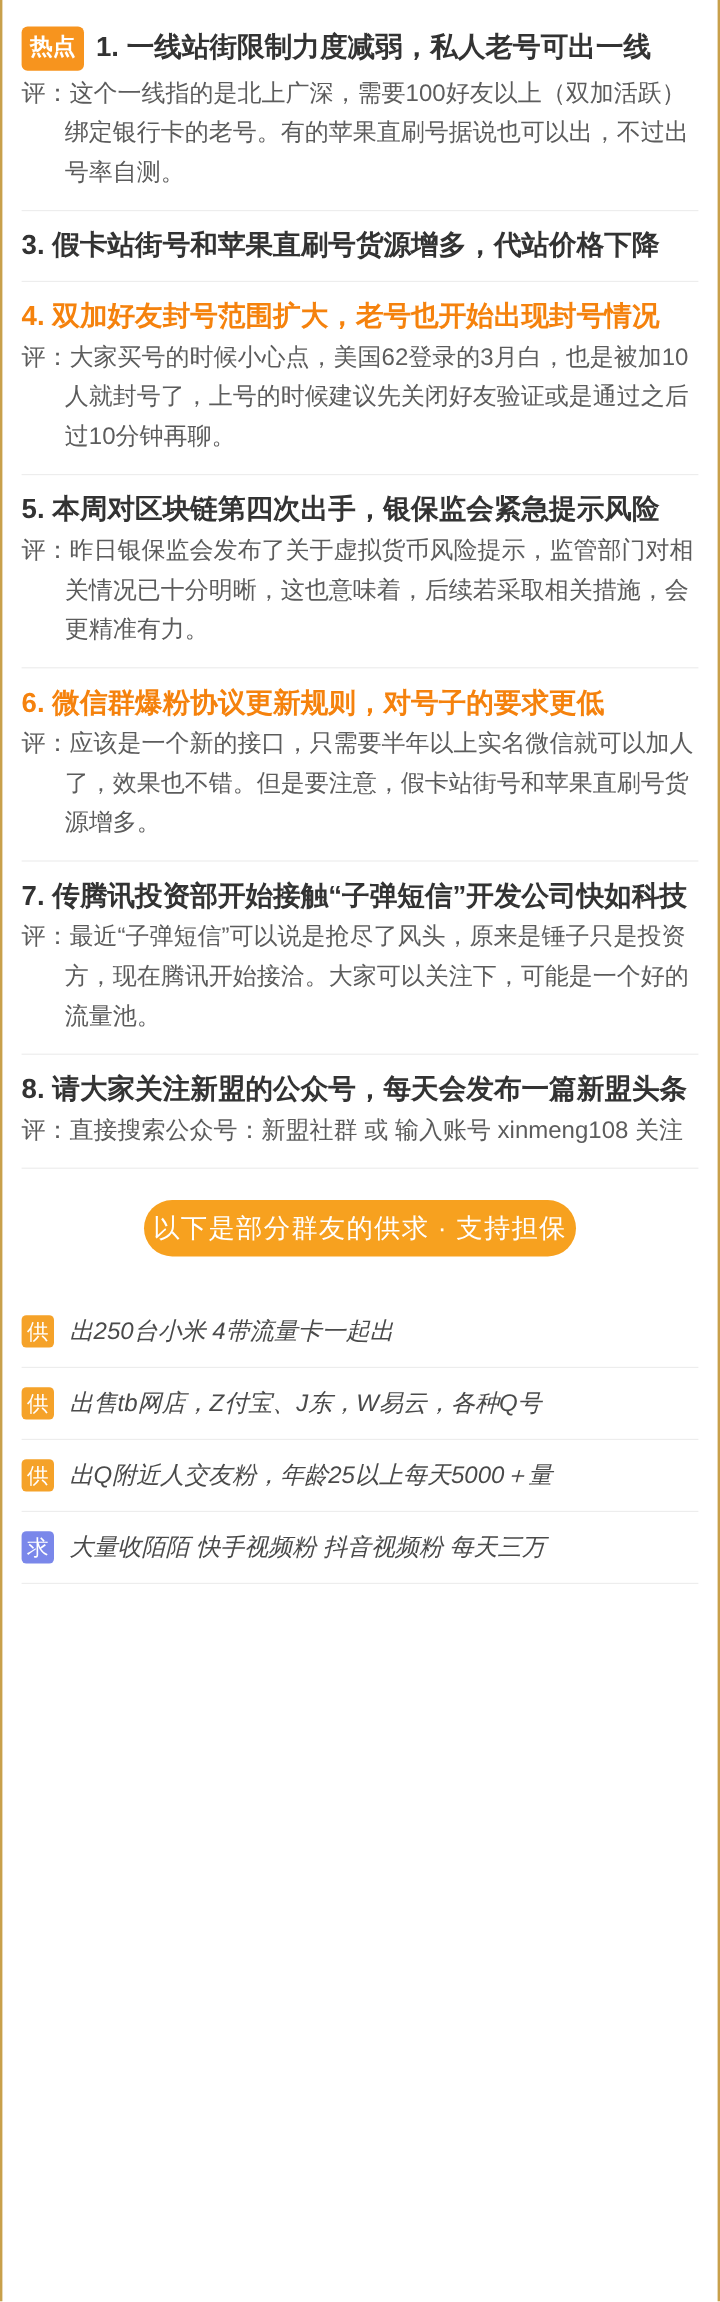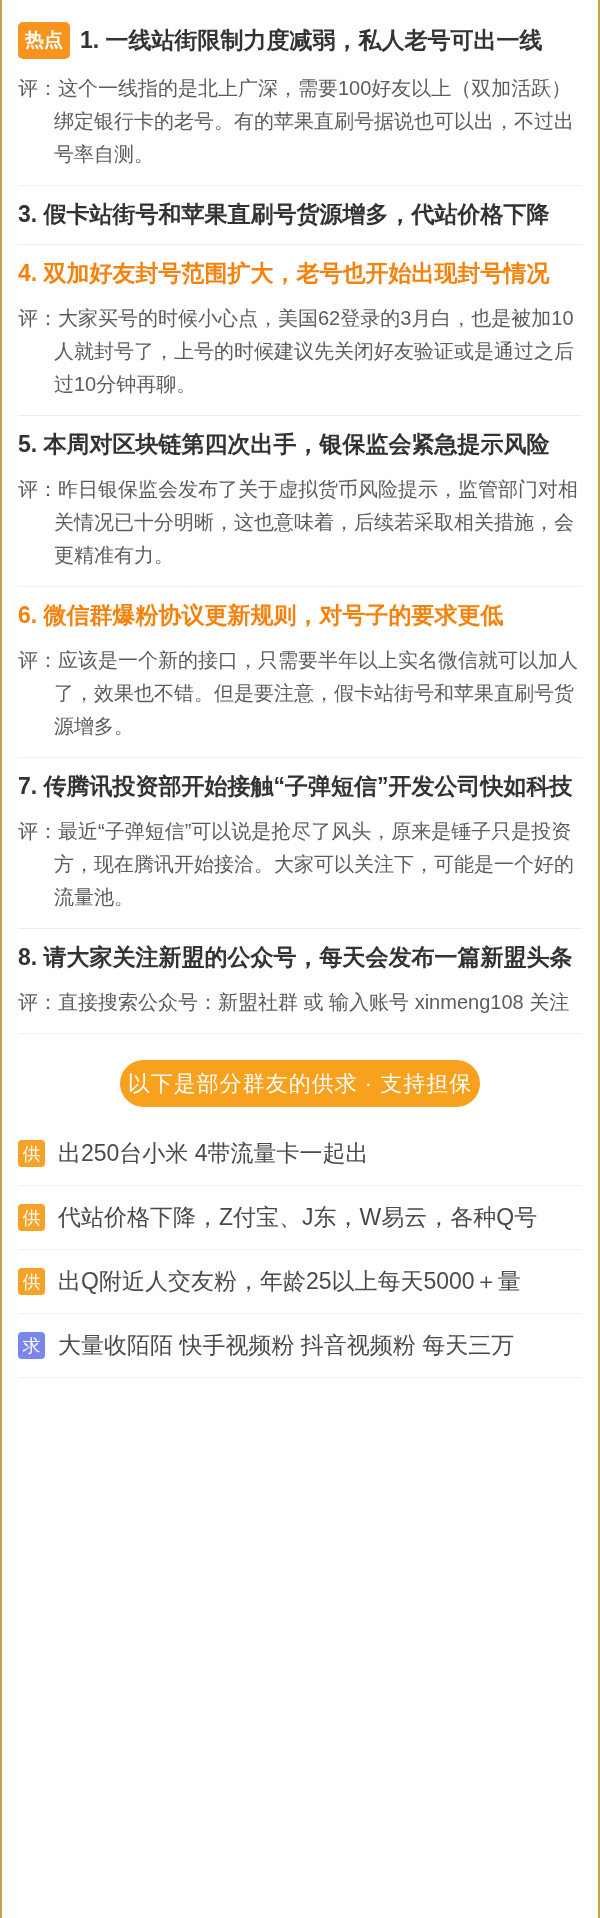--- a/index.html
+++ b/index.html
@@ -34,33 +34,33 @@
   .wave { position:absolute; bottom:-1px; left:0; width:600px; height:62px; display:block; }
 
   
   .main { flex:1 1 auto; background:#fff; padding:10px 16px 0 16px;
           border-left:2px solid #c8a04b; border-right:2px solid #c8a04b; display:flex; flex-direction:column; }
   .item { padding:12px 0 14px 0; border-bottom:1px solid #ededed; }
   .item-title { font-size:23px; font-weight:bold; color:#333; line-height:32px; }
   .item.orange .item-title { color:#f5820d; }
   .hot-badge { display:inline-block; background:#f7941e; color:#fff; font-size:19px; font-weight:bold;
                padding:2px 7px 3px 7px; border-radius:5px; margin-right:10px; vertical-align:2px; }
-  .item-comment { margin-top:13px; font-size:20px; color:#5c5c5c; line-height:33px;
+  .item-comment { margin-top:3px; font-size:20px; color:#5c5c5c; line-height:33px;
                   padding-left:36px; text-indent:-36px; }
 
-  .section-btn { margin:26px auto 15px auto; width:360px; height:47px; border-radius:24px;
+  .section-btn { margin:26px auto 33px auto; width:360px; height:47px; border-radius:24px;
                  background:#f7a11f; color:#fff; font-size:22px; letter-spacing:1px;
                  display:flex; align-items:center; justify-content:center; border:none; }
 
   .listing { display:flex; align-items:center; gap:13px; padding:16px 0; border-bottom:1px solid #ededed; }
   .tag { flex:0 0 27px; width:27px; height:27px; border-radius:4px; color:#fff; font-size:18px;
          display:flex; align-items:center; justify-content:center; }
   .tag.supply { background:#f5a229; }
   .tag.demand { background:#7a87ea; }
-  .listing-text { font-size:23px; color:#4a4a4a; }
+  .listing-text { font-size:20px; color:#4a4a4a;font-style:italic; }
 </style>
 </head>
 <body>
 
 <div class="poster">
 
   <div class="header">
     <div class="ray ray1"></div>
     <div class="ray ray2"></div>
     <div class="ray ray3"></div>
@@ -128,21 +128,21 @@
     </div>
 
     <div class="section-btn">以下是部分群友的供求 · 支持担保</div>
 
     <div class="listing">
       <span class="tag supply">供</span>
       <span class="listing-text">出250台小米 4带流量卡一起出</span>
     </div>
     <div class="listing">
       <span class="tag supply">供</span>
-      <span class="listing-text">代站价格下降，Z付宝、J东，W易云，各种Q号</span>
+      <span class="listing-text">出售tb网店，Z付宝、J东，W易云，各种Q号</span>
     </div>
     <div class="listing">
       <span class="tag supply">供</span>
       <span class="listing-text">出Q附近人交友粉，年龄25以上每天5000＋量</span>
     </div>
     <div class="listing">
       <span class="tag demand">求</span>
       <span class="listing-text">大量收陌陌 快手视频粉 抖音视频粉 每天三万</span>
     </div>
 

